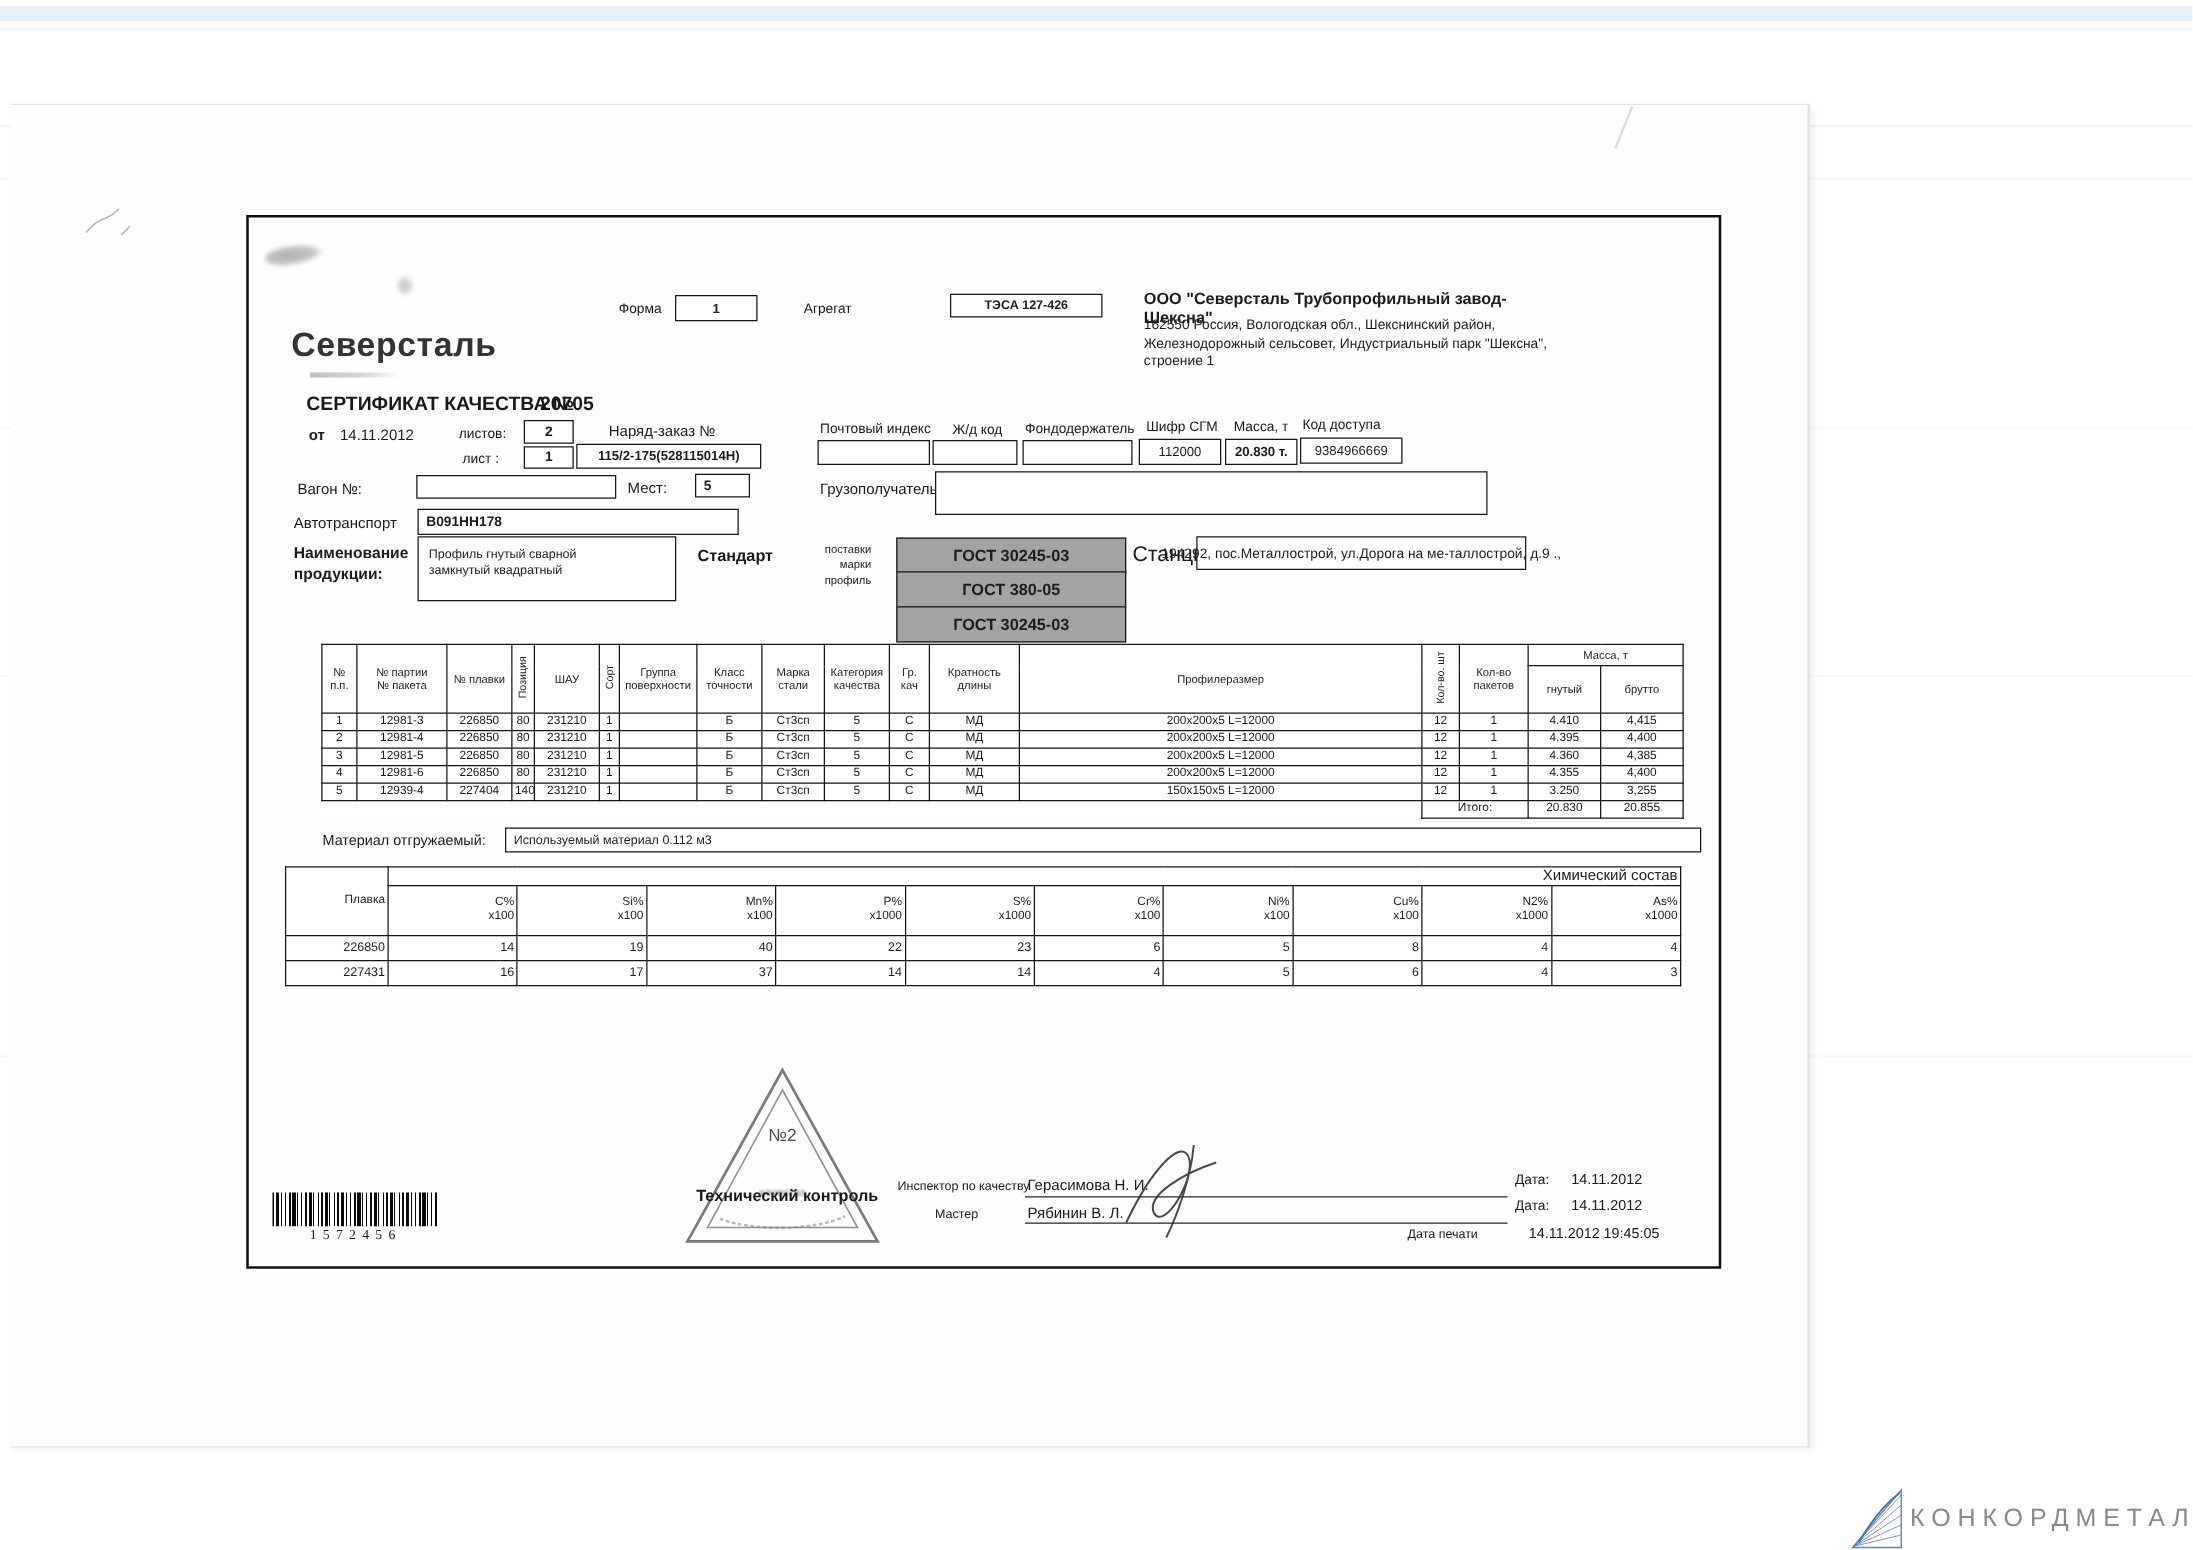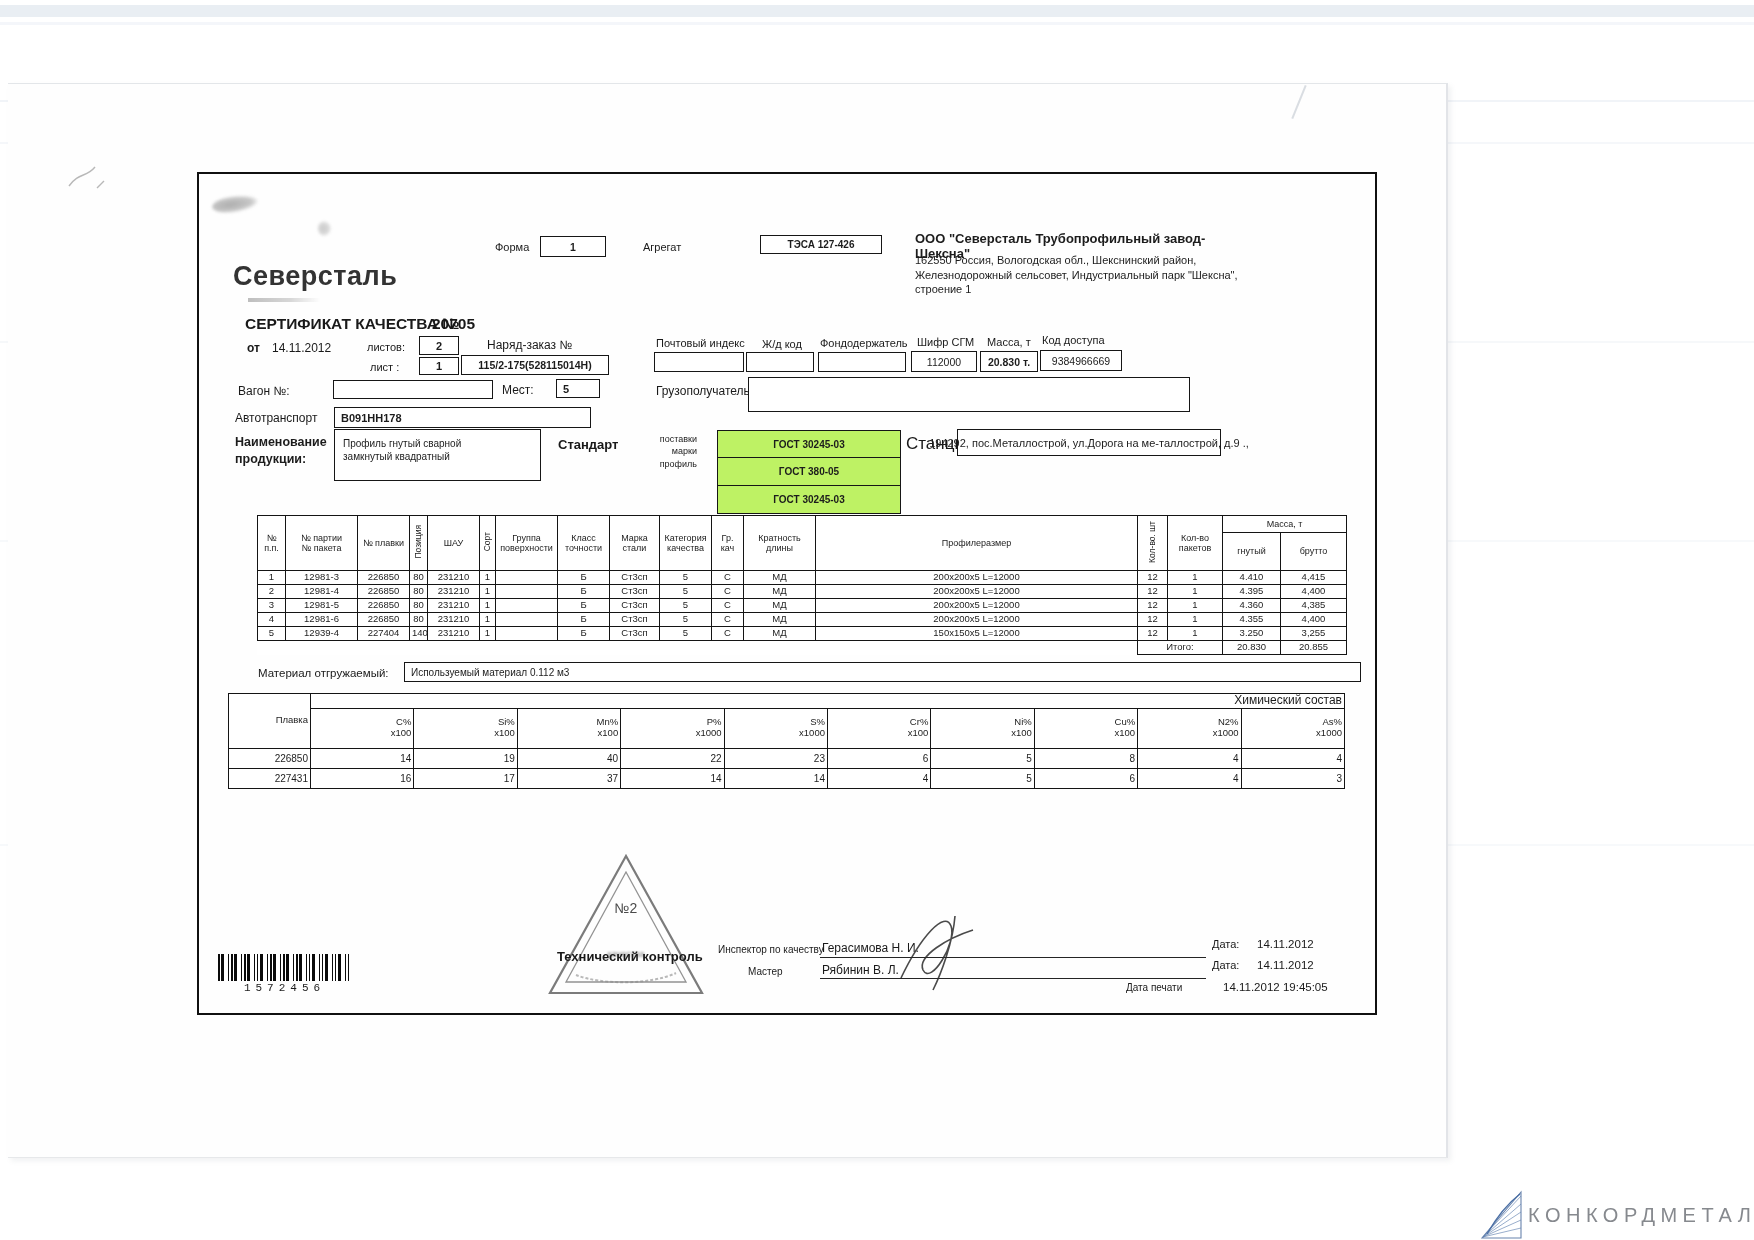--- a/index.html
+++ b/index.html
@@ -38,22 +38,22 @@
     padding:0 2px;line-height:1.15}
   table.ct th{font-weight:400;font-size:9.5px}
   table.ct tr.ct-t{height:14px} table.ct tr.ct-h{height:40px}
   table.ct tr.ct-d{height:20px}
   .sigline{position:absolute;border-top:1.5px solid #242424}
   .barcode{position:absolute;left:218px;top:954px;width:132px;height:27px;
     background:repeating-linear-gradient(90deg,#0a0a0a 0 1.5px,#fff 1.5px 3px,#0a0a0a 3px 5.6px,#fff 5.6px 6.6px,#0a0a0a 6.6px 7.4px,#fff 7.4px 10.2px,#0a0a0a 10.2px 11px,#fff 11px 13px)}
   .wm-text{position:absolute;left:1528px;top:1204px;font-size:20px;letter-spacing:5.5px;
     color:#86898e;white-space:nowrap;font-weight:400}
   .mini{font-size:9px;line-height:12.4px;text-align:right;width:52px;color:#222}
-  .gost{width:184px;height:29px;border:1.5px solid #161616;margin-top:-1.5px;background:#bef264;
-    display:flex;align-items:center;justify-content:center;font-size:10px;font-weight:700}
+  .gost{width:184px;height:29px;border:1.5px solid #161616;margin-top:-1.5px;background:#a3a3a3;
+    display:flex;align-items:center;justify-content:center;font-size:13px;font-weight:700}
 </style>
 </head>
 <body>
 
 <div class="streak" style="top:5px;height:12px;background:rgba(199,212,226,.40)"></div>
 <div class="streak" style="top:22px;height:3px;background:rgba(205,216,230,.22)"></div>
 <div class="streak" style="top:100px;height:2px;background:rgba(205,216,230,.28)"></div>
 <div class="streak" style="top:142px;height:2px;background:rgba(205,216,230,.20)"></div>
 <div class="streak" style="top:341px;height:2px;background:rgba(205,216,230,.18)"></div>
 <div class="streak" style="top:540px;height:2px;background:rgba(205,216,230,.16)"></div>
@@ -388,21 +388,21 @@
     <td>4</td>
     <td>5</td>
     <td>6</td>
     <td>4</td>
     <td>3</td>
   </tr>
 </tbody>
   </table>
 
 <div class="barcode"></div>
-<div class="abs" style="left:212px;top:982px;width:145px;text-align:center;font-size:11px;letter-spacing:5px;font-family:Liberation Mono, monospace">1572456</div>
+<div class="abs" style="left:212px;top:982px;width:145px;text-align:center;font-size:11px;letter-spacing:5px;font-family:Liberation Serif, serif">1572456</div>
 
 <svg class="abs" style="left:546px;top:853px" width="160" height="144" viewBox="0 0 160 144">
   <polygon points="80,3 4,140 156,140" fill="none" stroke="#5a5a5a" stroke-width="2.2" opacity=".8"></polygon>
   <polygon points="80,19 20,129 140,129" fill="none" stroke="#6e6e6e" stroke-width="1.3" opacity=".75"></polygon>
   <text x="80" y="60" text-anchor="middle" font-size="14" fill="#4a4a4a" style="filter:blur(.3px)">№2</text>
   <text x="80" y="104" text-anchor="middle" font-size="9" fill="#7a7a7a" style="filter:blur(.8px)">качества</text>
   <path d="M30,122 C55,132 105,132 130,120" fill="none" stroke="#8a8a8a" stroke-width="2" stroke-dasharray="3,2" opacity=".6"></path>
 </svg>
 <span class="lbl b" style="left:557px;top:949px;font-size:13px">Технический контроль</span>
 

